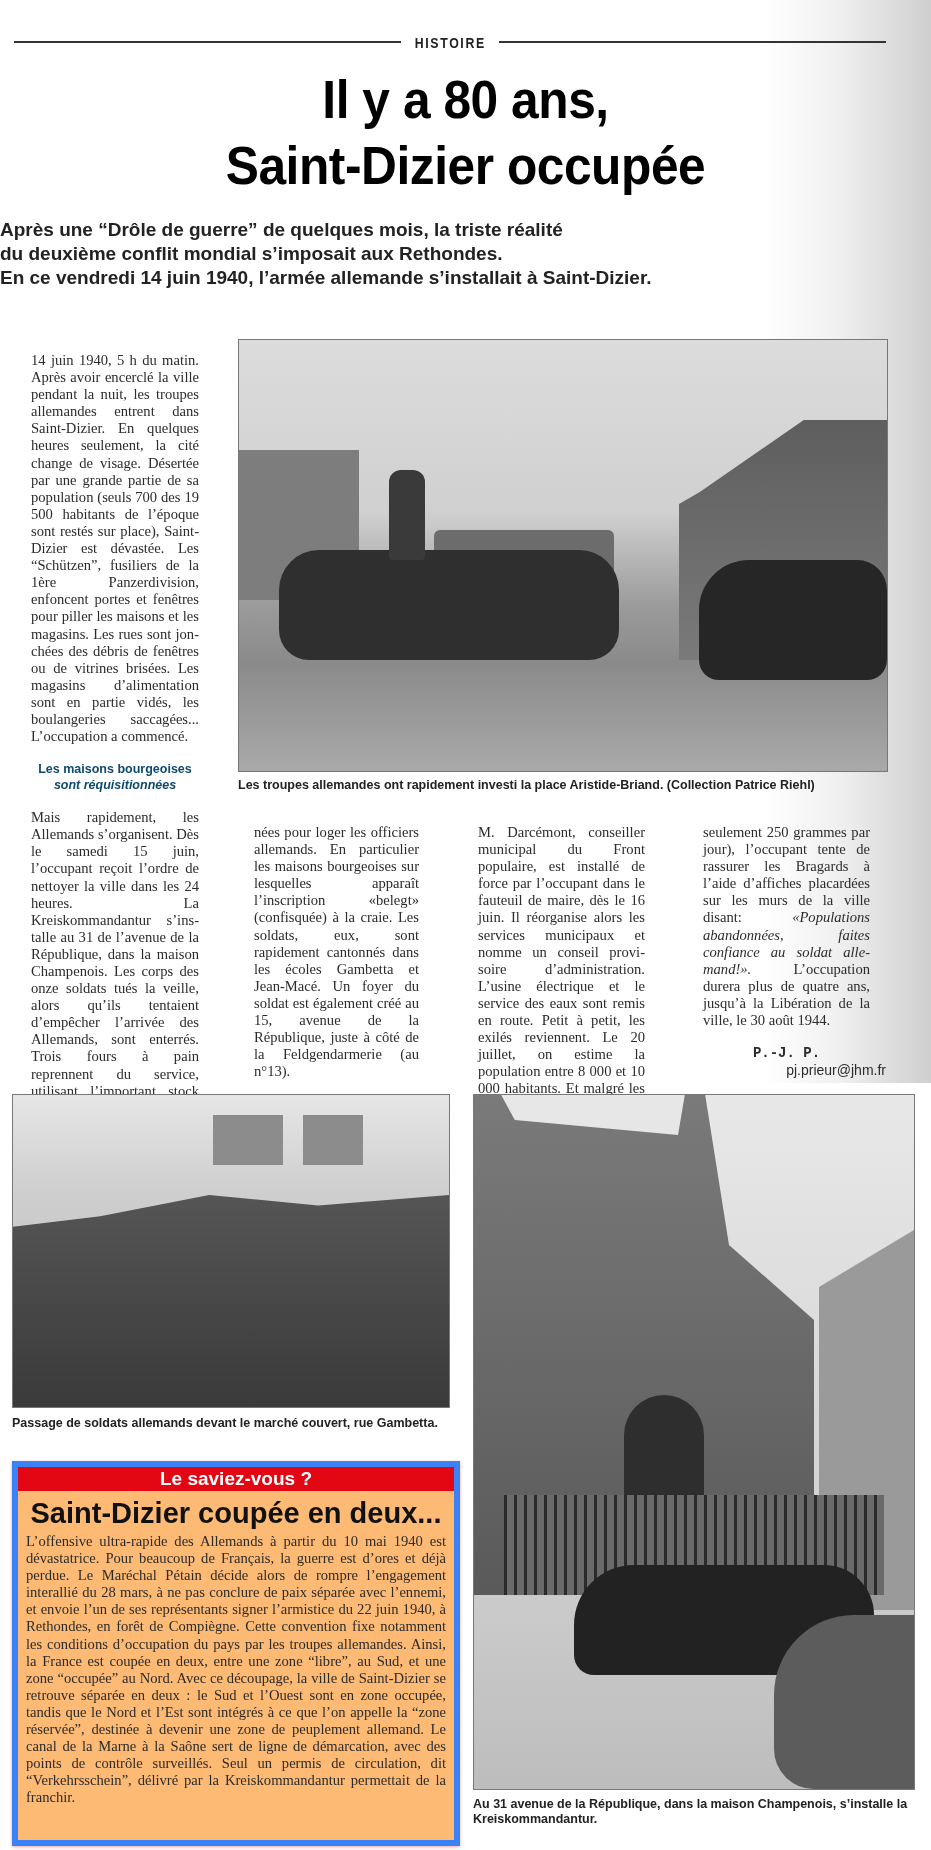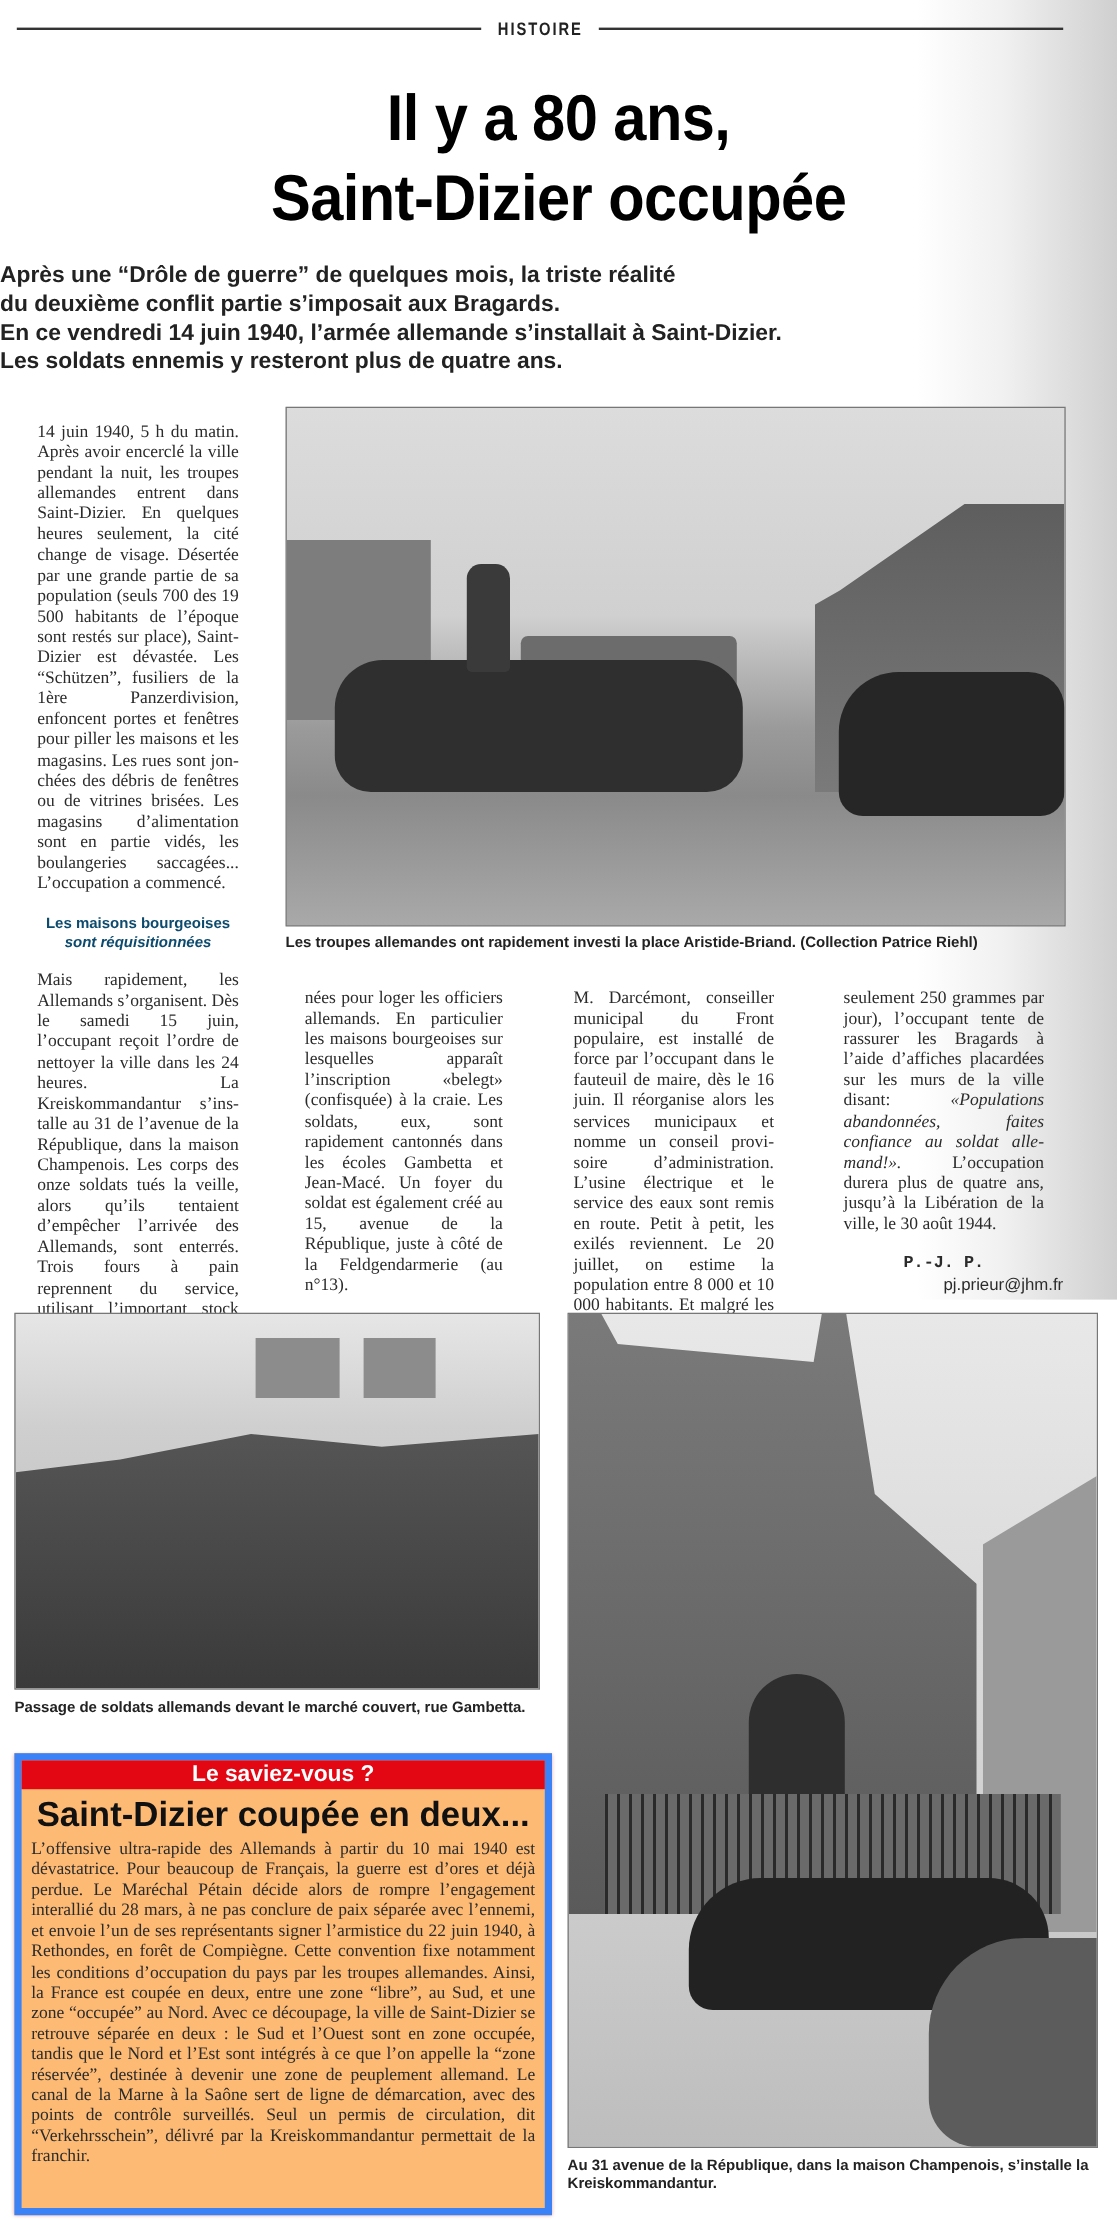--- a/index.html
+++ b/index.html
@@ -7,21 +7,21 @@
     width: 931px; height: 1850px; position: relative; overflow: hidden;
     background: #ffffff;
     font-family: "Liberation Serif", serif;
     color: #2a2a2a;
   }
   .page-top {
     position: absolute; left: 0; top: 0; width: 931px; height: 1083px;
     background: linear-gradient(to right, #ffffff 0%, #ffffff 82%, #f0f0f0 90%, #d9d9d9 97%, #cfcfcf 100%);
   }
   .rubric {
-    position: absolute; top: 12px; left: 14px; width: 872px; height: 24px;
+    position: absolute; top: 30px; left: 14px; width: 872px; height: 24px;
     display: flex; align-items: center; gap: 4px;
   }
   .rubric .rule { flex: 1; height: 2px; background: #333; }
   .rubric .label {
     font-family: "Liberation Sans", sans-serif; font-size: 15px; letter-spacing: 2px;
     font-weight: bold; color: #222; padding: 0 2px; transform: scaleX(0.82);
   }
   .title {
     position: absolute; top: 66px; left: 0; width: 931px; text-align: center;
     font-family: "Liberation Sans", sans-serif; font-weight: bold; color: #000000;
@@ -83,23 +83,22 @@
   <div class="rule"></div>
 </div>
 
 <h1 class="title" style="margin:0;">
   <span>Il y a 80 ans,</span>
   <span>Saint-Dizier occupée</span>
 </h1>
 
 <div class="lede">
   <span>Après une “Drôle de guerre” de quelques mois, la triste réalité</span>
-  <span>du deuxième conflit partie s’imposait aux Bragards.</span>
+  <span>du deuxième conflit mondial s’imposait aux Rethondes.</span>
   <span>En ce vendredi 14 juin 1940, l’armée allemande s’installait à Saint-Dizier.</span>
-  <span>Les soldats ennemis y resteront plus de quatre ans.</span>
 </div>
 
 <div class="col" style="left:15px; top:336px; width:200px;">
   <p>14 juin 1940, 5 h du matin. Après avoir encerclé la ville pendant la nuit, les troupes allemandes entrent dans Saint-Dizier. En quelques heures seulement, la cité change de visage. Désertée par une grande partie de sa population (seuls 700 des 19 500 habi­tants de l’époque sont restés sur place), Saint-Dizier est dévastée. Les “Schützen”, fusi­liers de la 1ère Panzerdivision, enfoncent portes et fenêtres pour piller les maisons et les magasins. Les rues sont jon­chées des débris de fenêtres ou de vitrines brisées. Les magasins d’alimentation sont en partie vidés, les boulange­ries saccagées... L’occupation a commencé.</p>
   <div class="subhead" style="margin:14px 0 12px 0;">
     <span style="display:block;">Les maisons bourgeoises</span>
     <i>sont réquisitionnées</i>
   </div>
   <p>Mais rapidement, les Allemands s’organisent. Dès le samedi 15 juin, l’occupant reçoit l’ordre de nettoyer la ville dans les 24 heures. La Kreiskommandantur s’ins­talle au 31 de l’avenue de la République, dans la maison Champenois. Les corps des onze soldats tués la veille, alors qu’ils tentaient d’empê­cher l’arrivée des Allemands, sont enterrés. Trois fours à pain reprennent du service, utilisant l’important stock de farine de l’hôpital pour refaire du pain. Les maisons aban­données par leurs occupants sont peu à peu réquisition-</p>
 </div>

